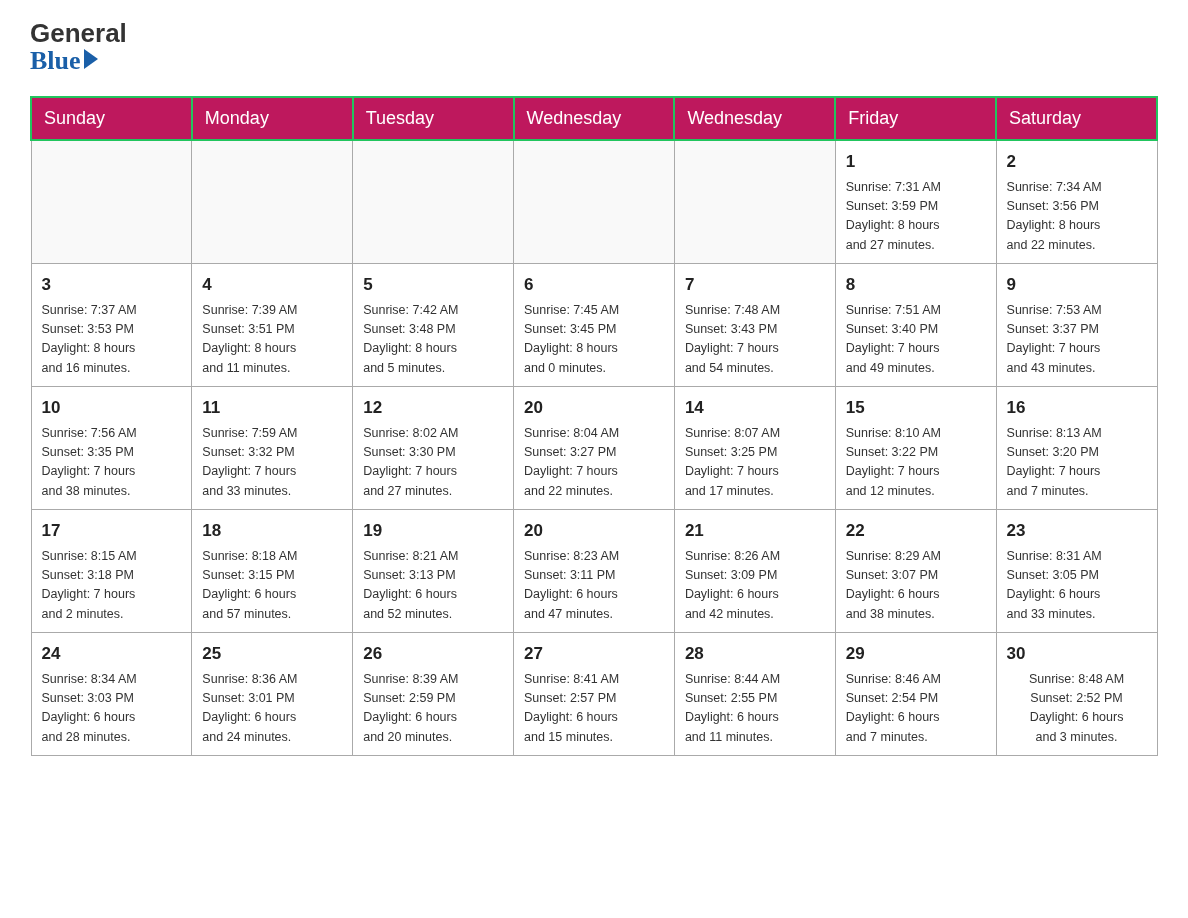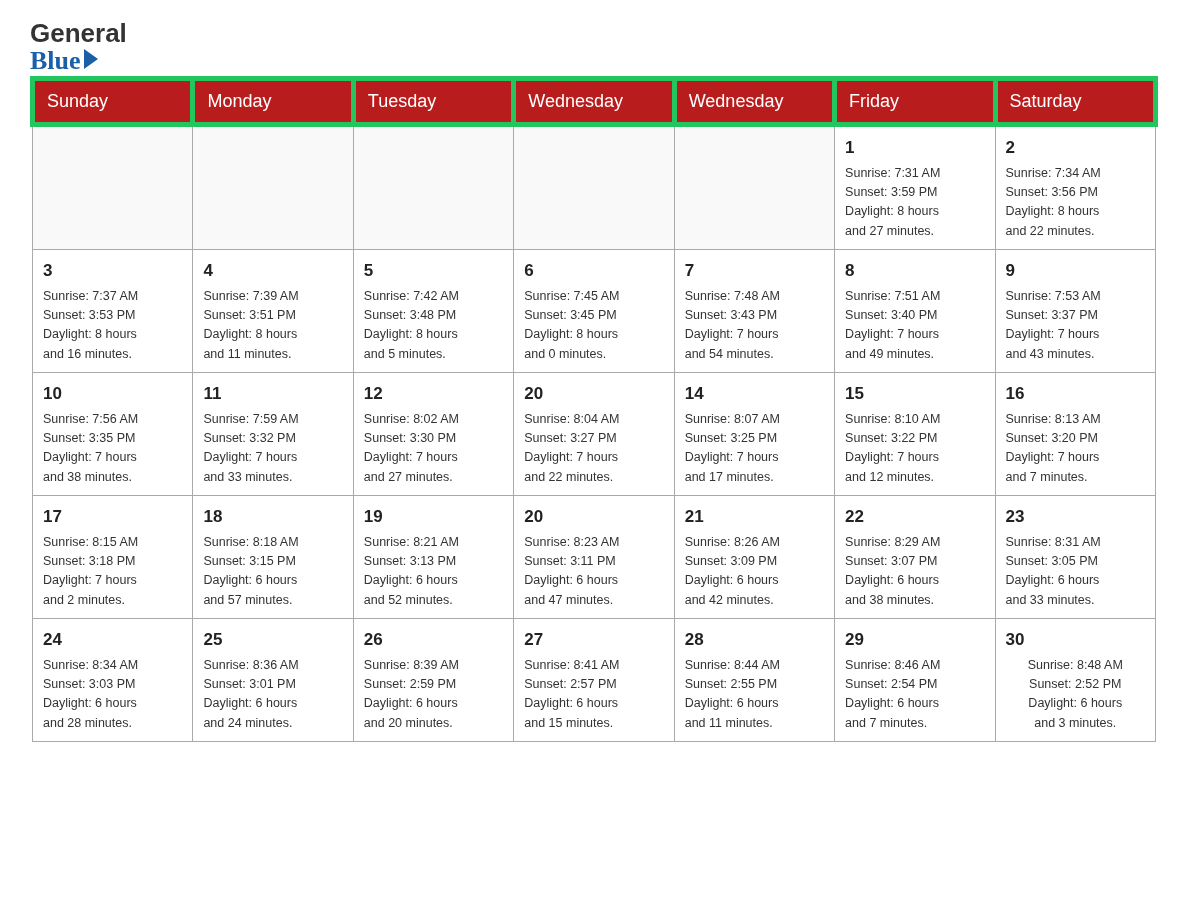--- a/index.html
+++ b/index.html
@@ -7,20 +7,21 @@
       font-family: Arial, sans-serif;
       background: #fff;
       width: 1188px;
       min-height: 918px;
       padding: 20px 30px;
     }
     .header {
       display: flex;
       justify-content: space-between;
       align-items: flex-start;
+      margin-bottom: 20px;
     }
     .logo {
       display: flex;
       flex-direction: column;
       align-items: flex-start;
     }
     .logo-general {
       font-size: 26px;
       font-weight: bold;
       color: #333;
@@ -57,27 +58,27 @@
     .location {
       font-size: 22px;
       color: #444;
       margin-top: 4px;
     }
     .calendar {
       width: 100%;
       border-collapse: collapse;
     }
     .calendar th {
-      background: #b91c1c;
+      background: #be185d;
       color: #fff;
       font-size: 18px;
       font-weight: normal;
       padding: 10px 12px;
       text-align: left;
-      border: 5px solid #22c55e;
+      border: 2px solid #22c55e;
     }
     .calendar td {
       vertical-align: top;
       border: 1px solid #aaa;
       padding: 8px 10px;
       width: calc(100% / 7);
       min-height: 90px;
       font-size: 13px;
       color: #333;
       line-height: 1.5;

